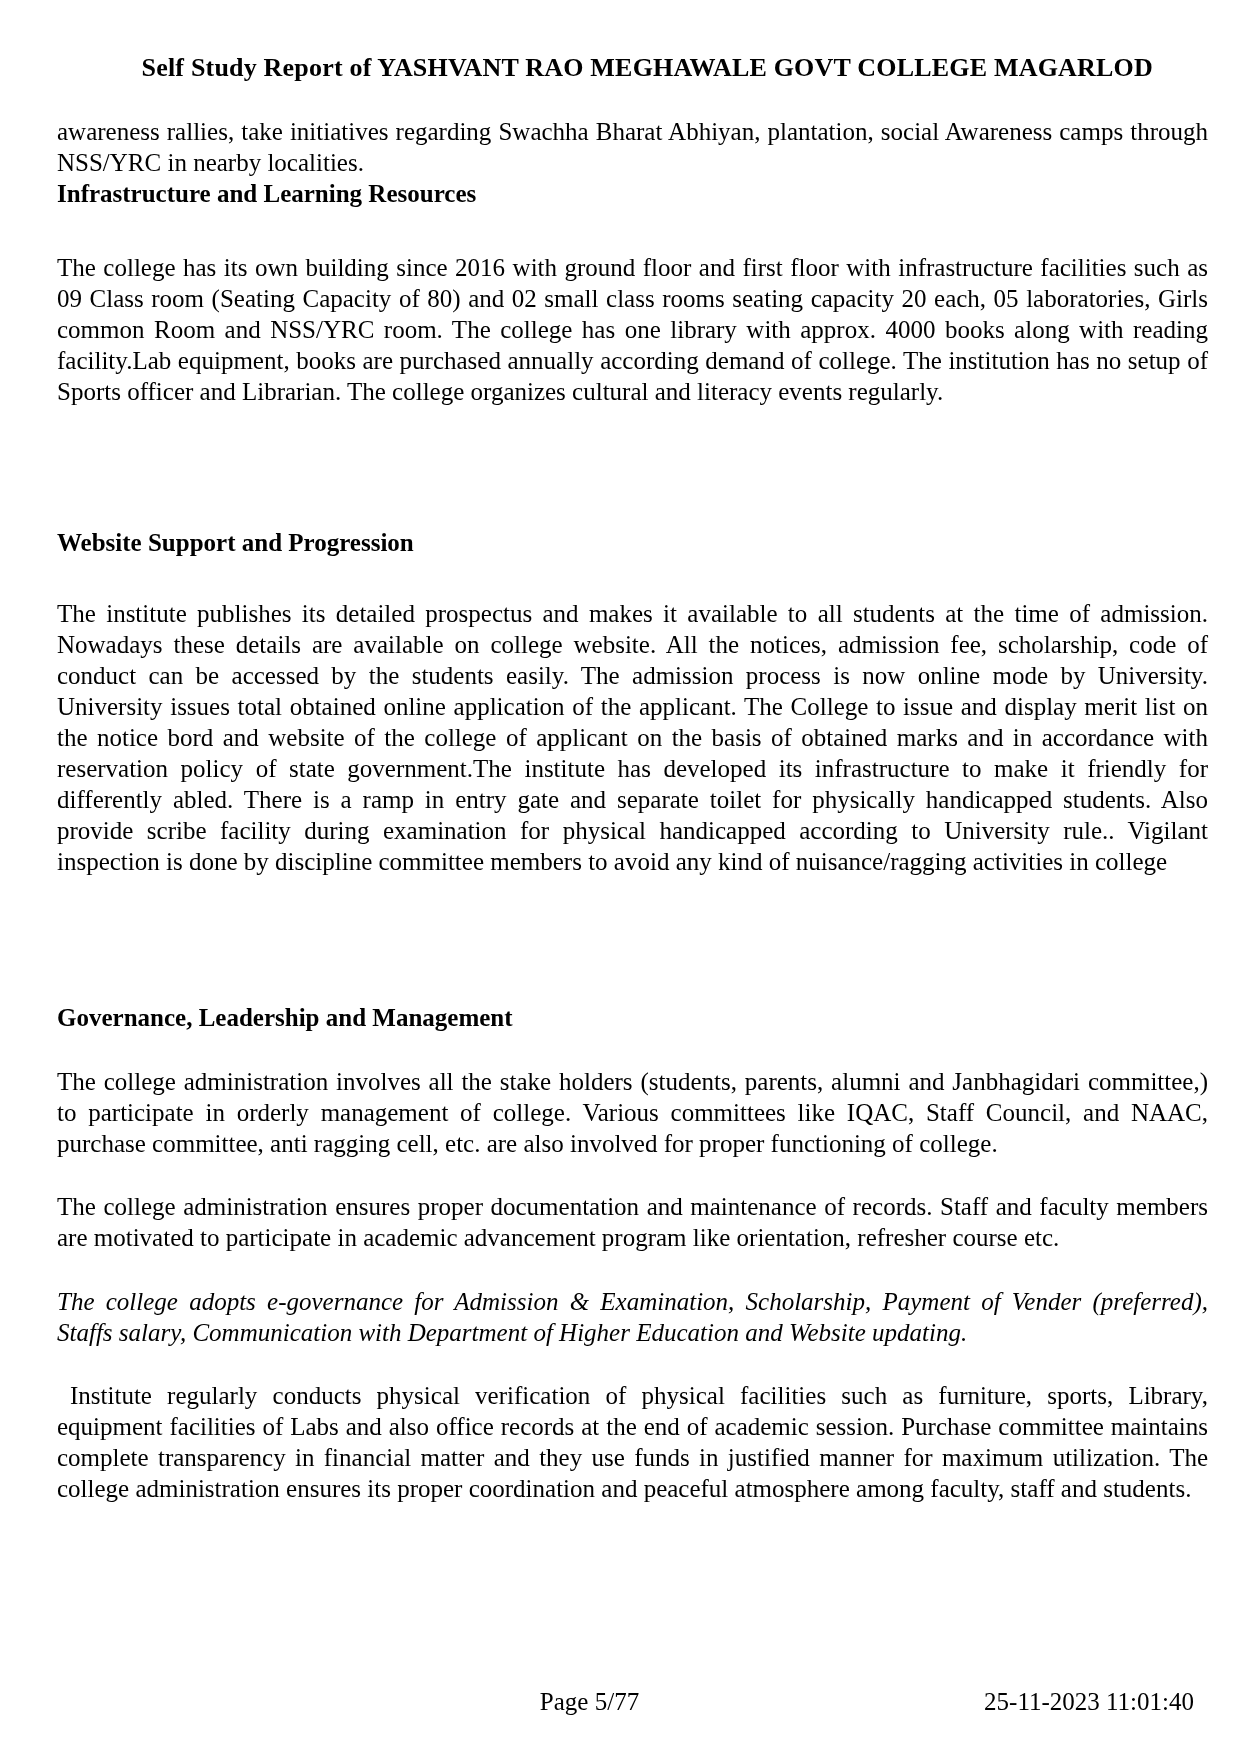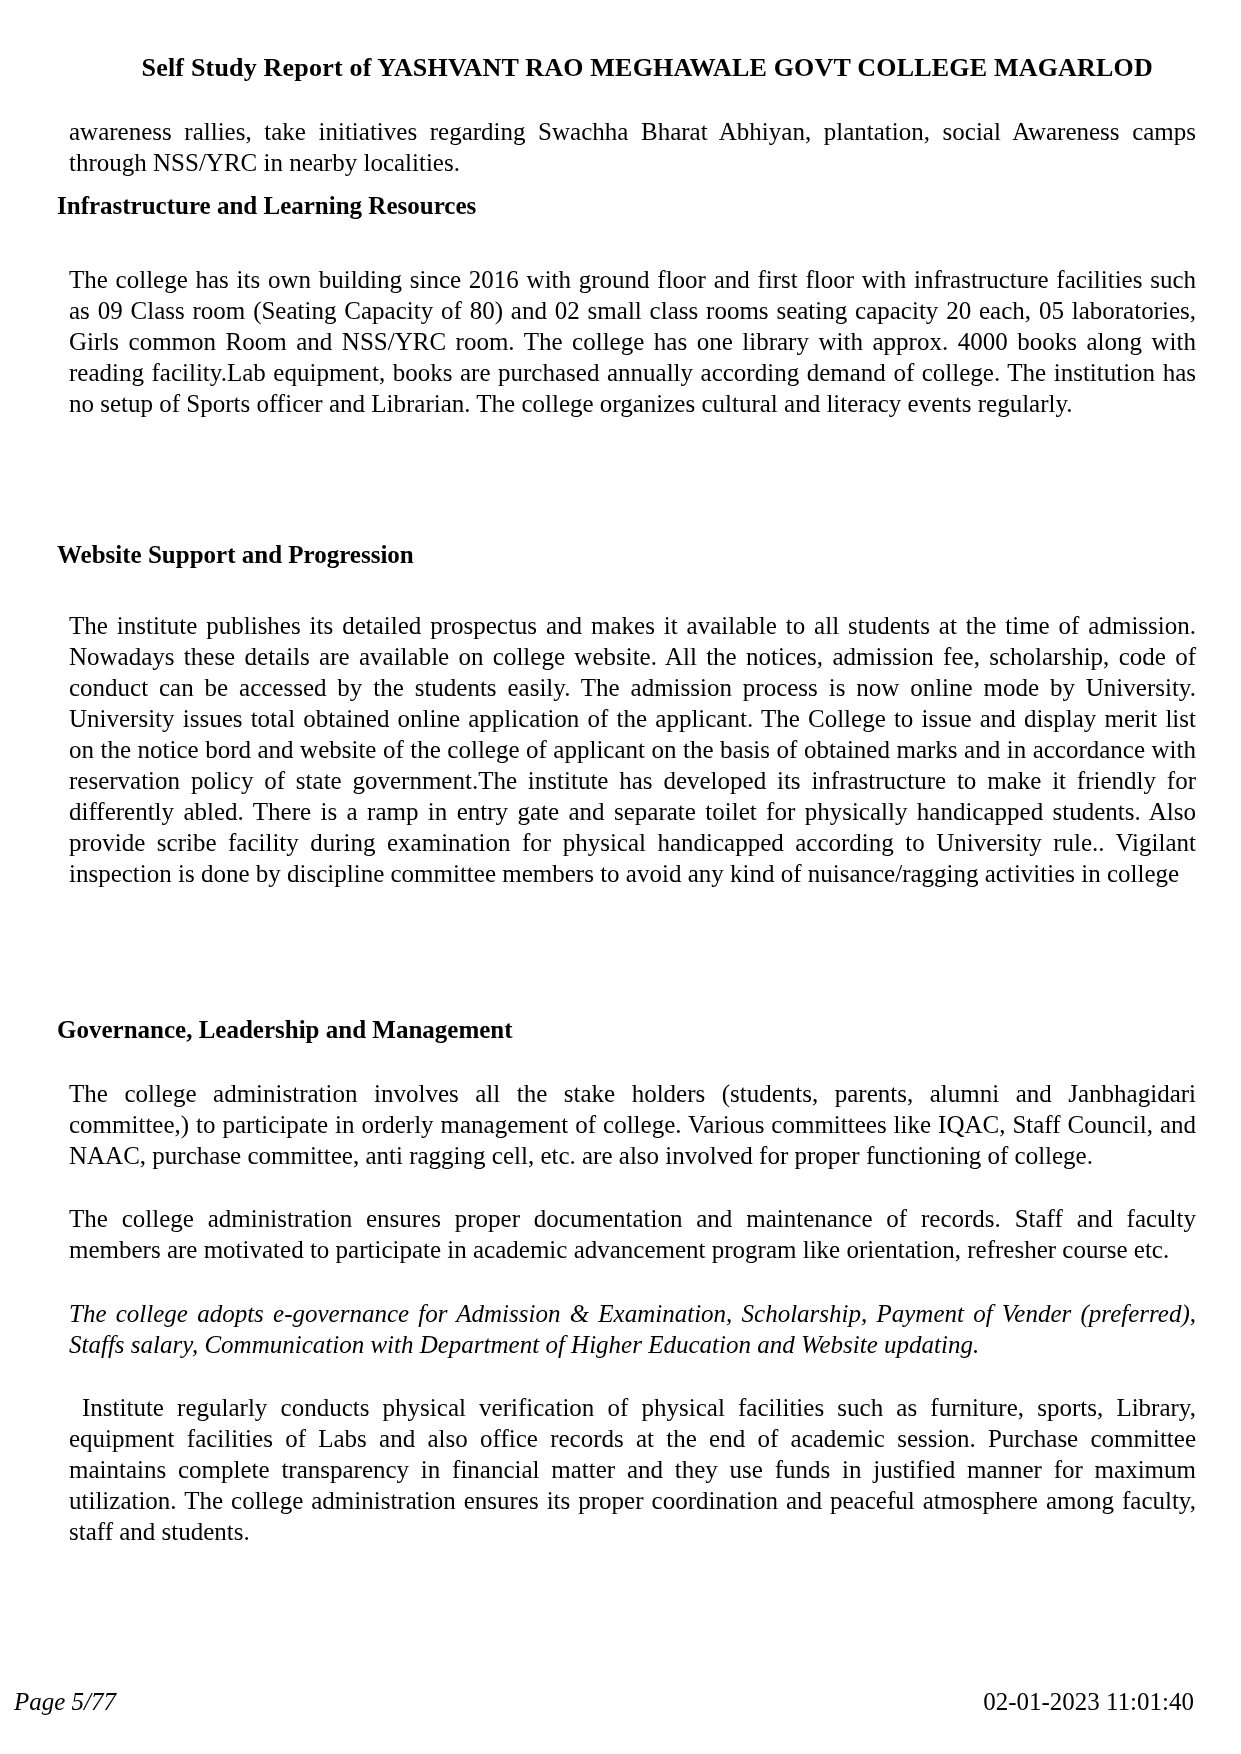--- a/index.html
+++ b/index.html
@@ -25,21 +25,21 @@
     text-align: right;
     padding-right: 55px;
     font-weight: bold;
     font-size: 26px;
     color: #000000;
     letter-spacing: 0.2px;
     white-space: nowrap;
   }
   .para {
     text-align: justify;
-    margin: 12px;
+    margin: 0;
   }
   .intro { margin-top: 33px; }
   .heading {
     font-weight: bold;
     margin: 0;
     font-size: 25px;
   }
   .h-infra   { }
   .p-infra   { margin-top: 43px; font-family: Liberation Serif, serif; }
   .h-student { margin-top: 120px; }
@@ -53,23 +53,22 @@
     position: absolute;
     top: 1686px;
     left: 57px;
     right: 33px;
     height: 31px;
   }
   .footer-page {
     position: absolute;
     left: 0;
     right: 0;
-    text-align: left;
+    text-align: center;
     transform: translateX(-43px);
-    font-style: italic;
   }
   .footer-time {
     position: absolute;
     right: 14px;
     top: 0;
   }
 </style>
 </head>
 <body>
 
@@ -92,16 +91,16 @@
   <p class="para p-gov-1">The college administration involves all the stake holders (students, parents, alumni and Janbhagidari committee,) to participate in orderly management of college. Various committees like IQAC, Staff Council, and NAAC, purchase committee, anti ragging cell, etc. are also involved for proper functioning of college.</p>
 
   <p class="para p-gov-2">The college administration ensures proper documentation and maintenance of records. Staff and faculty members are motivated to participate in academic advancement program like orientation, refresher course etc.</p>
 
   <p class="para p-gov-3">The college adopts e-governance for Admission &amp; Examination, Scholarship, Payment of Vender (preferred), Staffs salary, Communication with Department of Higher Education and Website updating.</p>
 
   <p class="para p-gov-4">Institute regularly conducts physical verification of physical facilities such as furniture, sports, Library, equipment facilities of Labs and also office records at the end of academic session. Purchase committee maintains complete transparency in financial matter and they use funds in justified manner for maximum utilization. The college administration ensures its proper coordination and peaceful atmosphere among faculty, staff and students.</p>
 
   <div class="doc-footer">
     <span class="footer-page">Page 5/77</span>
-    <span class="footer-time">02-01-2023 11:01:40</span>
+    <span class="footer-time">25-11-2023 11:01:40</span>
   </div>
 
 </div>
 
 </body></html>

